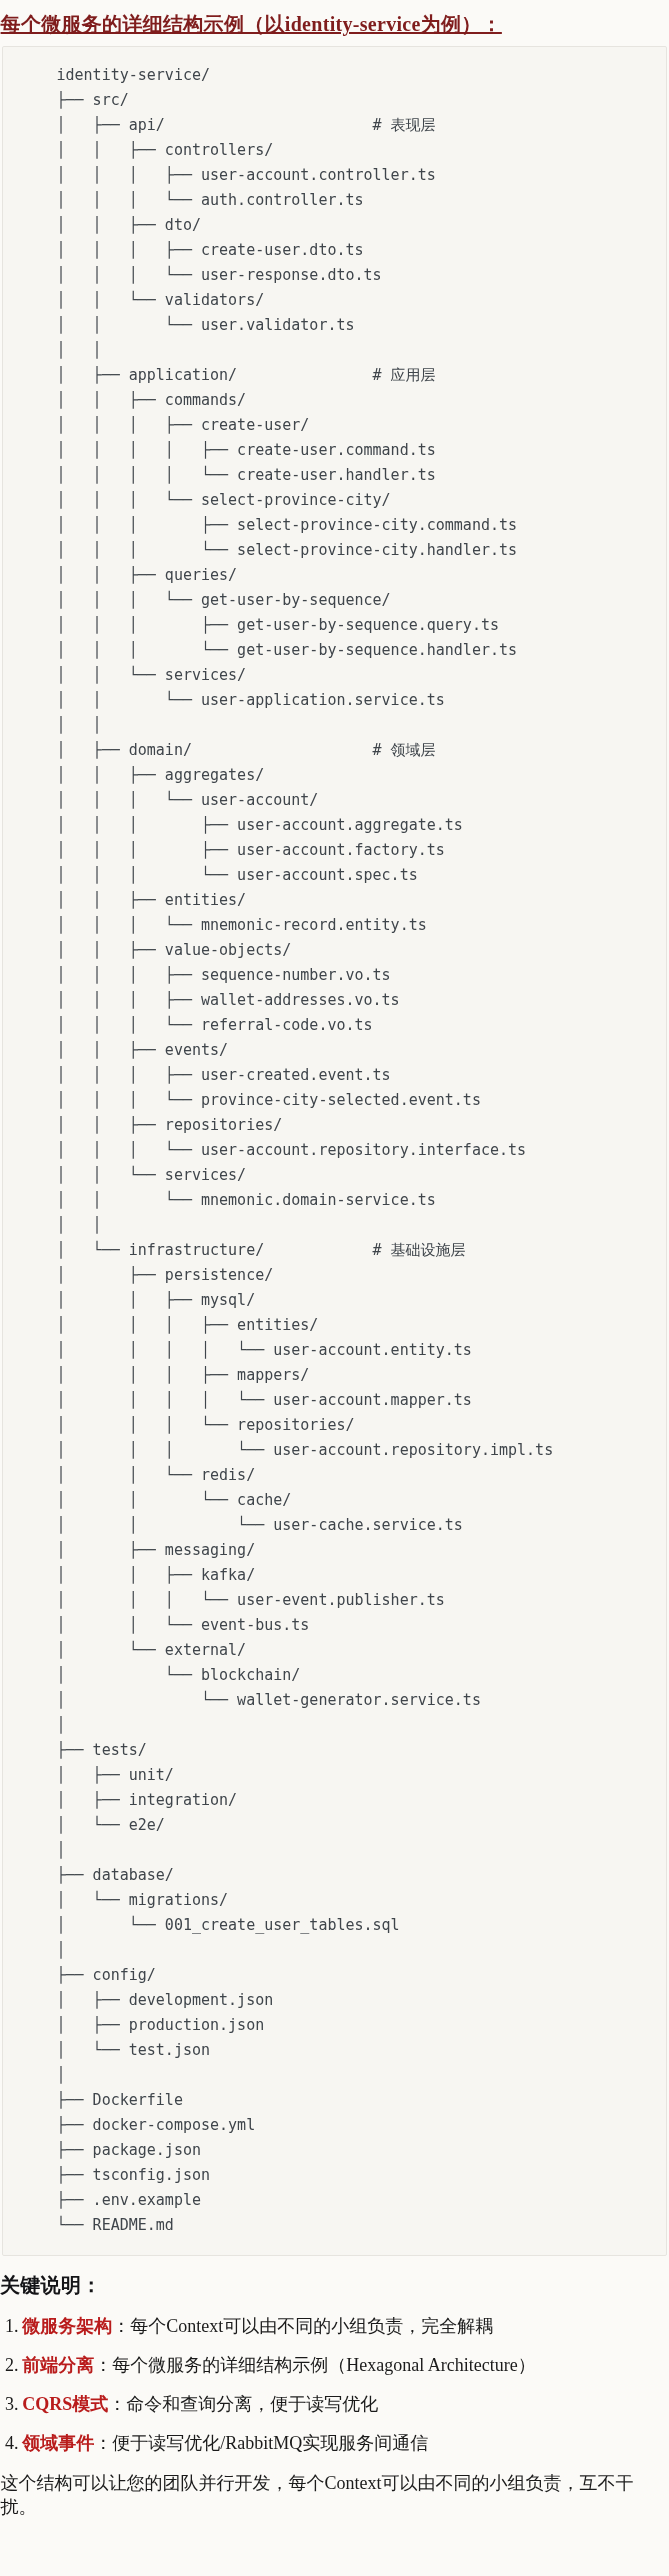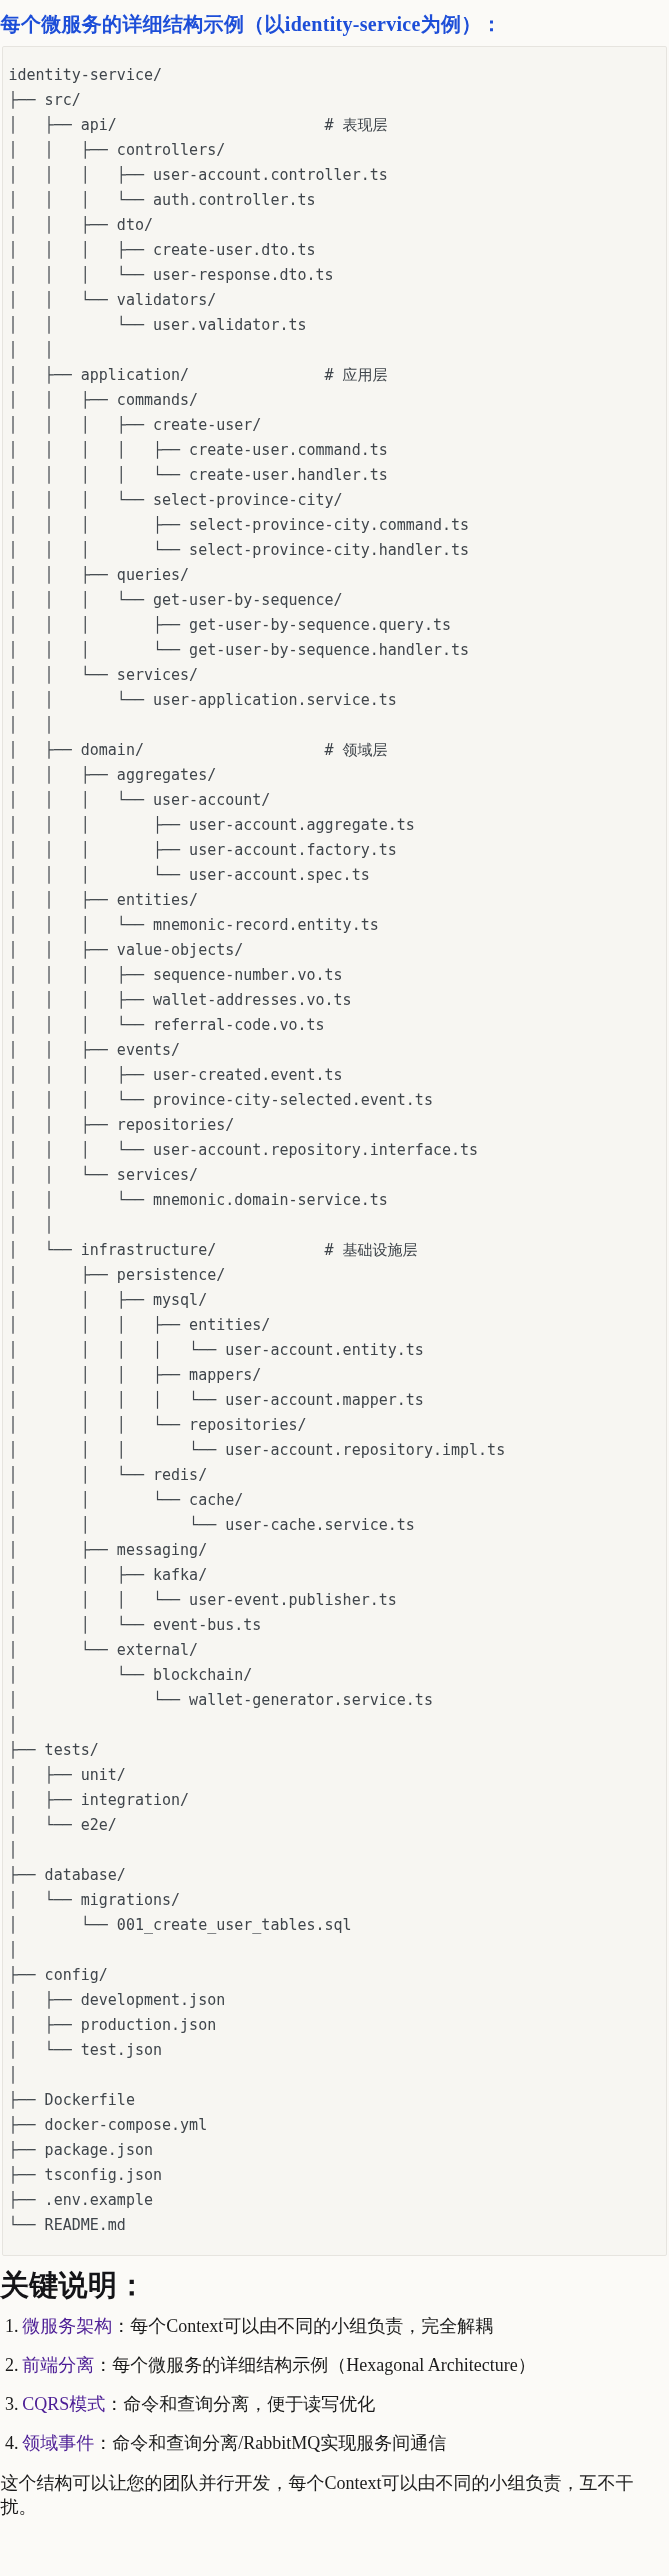--- a/index.html
+++ b/index.html
@@ -13,64 +13,66 @@
     color: #1b1b1b;
     font-family: "Liberation Serif", serif;
     overflow: hidden;
     position: relative;
   }
   .page-title {
     margin: 11.3px 0 0 0.6px;
     font-size: 20px;
     line-height: 26px;
     font-weight: 700;
-    color: #1d4ed8;
+    color: #7f1d1d;
     letter-spacing: 0.3px;
+    text-decoration: underline;
   }
   .code-block {
     margin: 8.8px 1.9px 0 1.9px;
     background: #f7f6f2;
     border: 0.6px solid #e6e4df;
     border-radius: 1.9px;
     box-sizing: border-box;
+    padding-left: 48px;
   }
   .tree {
     margin: 0;
     padding: 16.3px 6.3px 16.3px 5.6px;
     font-family: "DejaVu Sans Mono", monospace;
     font-size: 15px;
     line-height: 25px;
     color: #3f454b;
     white-space: pre;
   }
   .notes-heading {
     margin: 16.3px 0 0 0;
-    font-size: 29px;
+    font-size: 20px;
     line-height: 27.5px;
     font-weight: 700;
     color: #141417;
     letter-spacing: 0.3px;
   }
   .notes-list {
     margin: 0;
     padding: 0;
   }
   .note-item {
     margin: 15px 0 0 0;
     padding-left: 5px;
     font-size: 18px;
     line-height: 24px;
     color: #1b1b1b;
   }
   .note-item .num {
     padding-right: 3.8px;
   }
   .note-item strong {
-    font-weight: 400;
-    color: #4c1d95;
+    font-weight: 700;
+    color: #b91c1c;
     margin-top: 7px;
   }
   .footer-paragraph {
     margin: 15.6px 0 0 0.6px;
     font-size: 18px;
     line-height: 24px;
     color: #1b1b1b;
   }
 </style>
 </head>
@@ -167,17 +169,17 @@
 ├── .env.example
 └── README.md</pre>
 </div>
 
 <h2 class="notes-heading">关键说明：</h2>
 
 <div class="notes-list">
     <div class="note-item"><span class="num">1.</span><strong>微服务架构</strong><span>：每个Context可以由不同的小组负责，完全解耦</span></div>
     <div class="note-item"><span class="num">2.</span><strong>前端分离</strong><span>：每个微服务的详细结构示例（Hexagonal Architecture）</span></div>
     <div class="note-item"><span class="num">3.</span><strong>CQRS模式</strong><span>：命令和查询分离，便于读写优化</span></div>
-    <div class="note-item"><span class="num">4.</span><strong>领域事件</strong><span>：命令和查询分离/RabbitMQ实现服务间通信</span></div>
+    <div class="note-item"><span class="num">4.</span><strong>领域事件</strong><span>：便于读写优化/RabbitMQ实现服务间通信</span></div>
   </div>
 
 <p class="footer-paragraph">这个结构可以让您的团队并行开发，每个Context可以由不同的小组负责，互不干扰。</p>
 
 
 </body></html>

